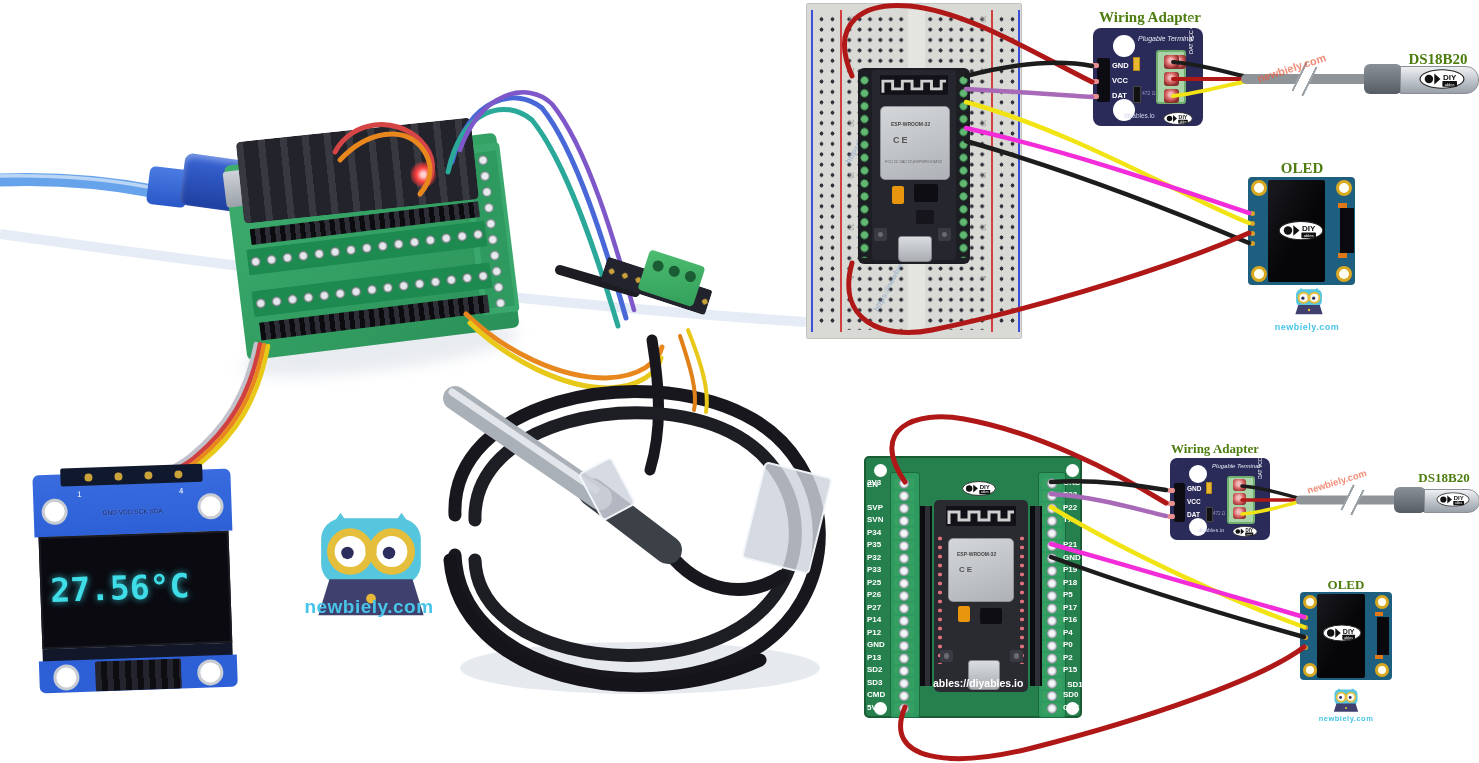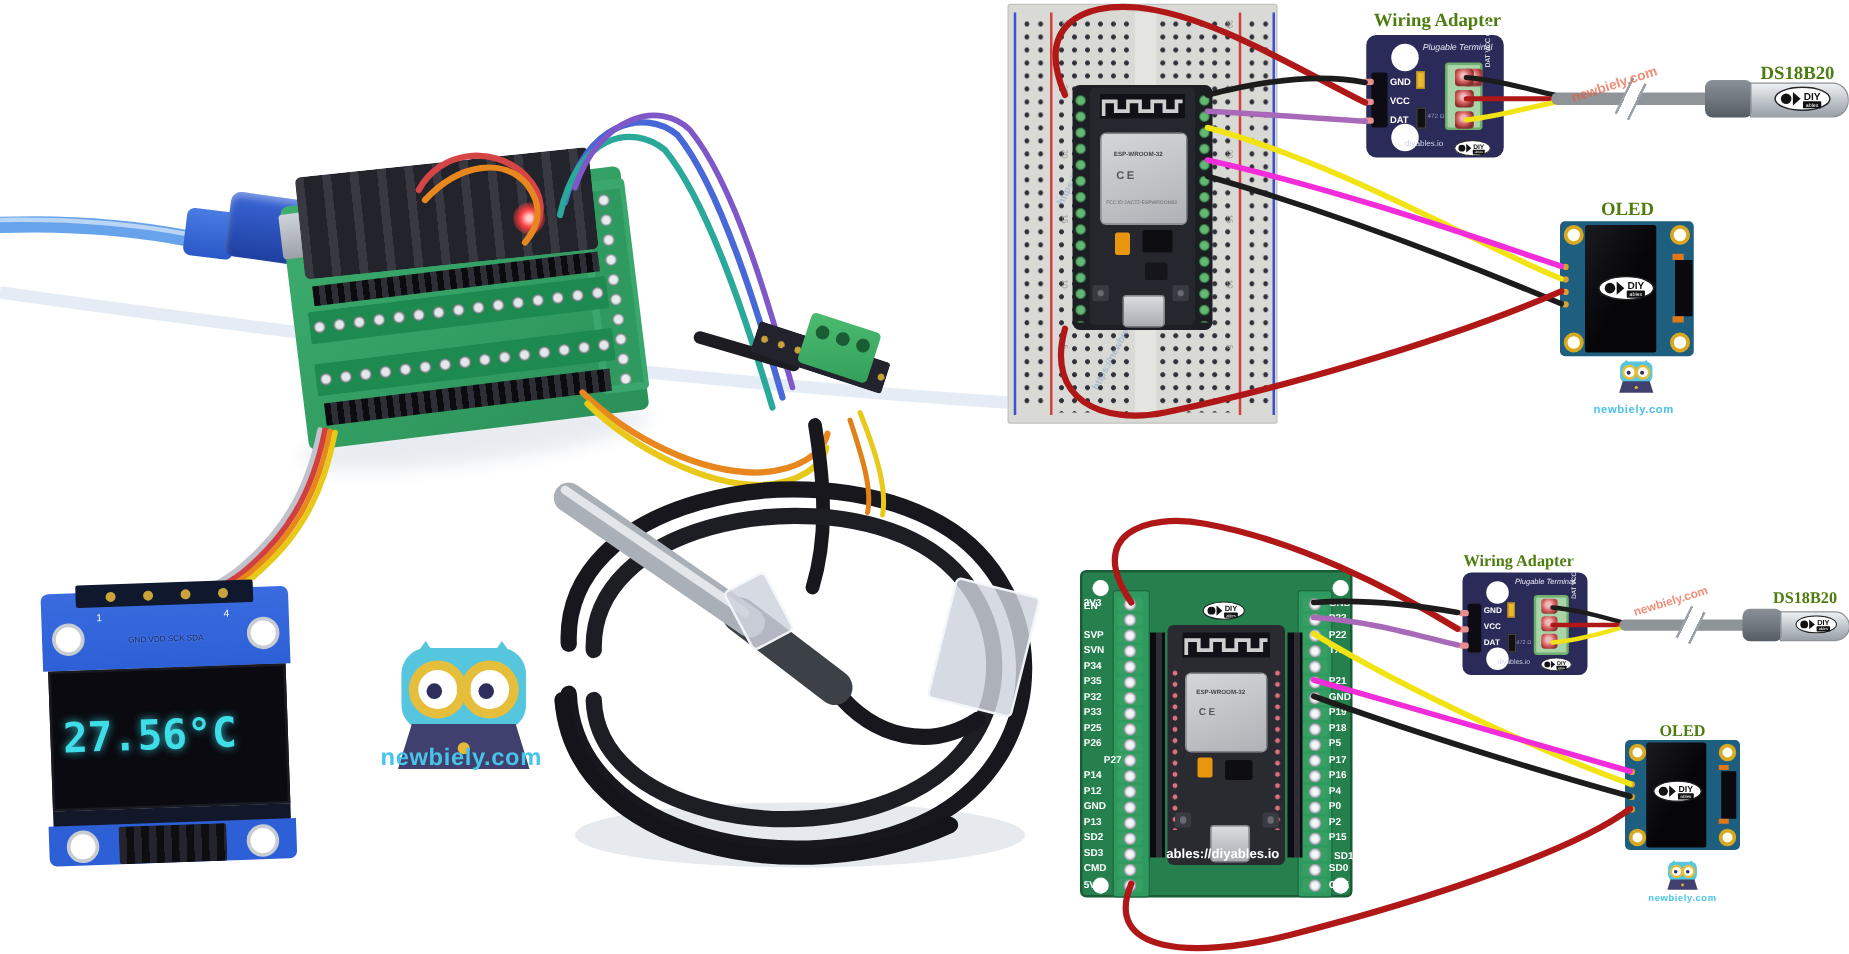--- a/index.html
+++ b/index.html
@@ -351,21 +351,21 @@
       <div class="pl" style="top: 5.5px;">3V3</div>
       <div class="pl" style="top: 8px;">EN</div>
       <div class="pl" style="top: 30.5px;">SVP</div>
       <div class="pl" style="top: 43px;">SVN</div>
       <div class="pl" style="top: 55.5px;">P34</div>
       <div class="pl" style="top: 68px;">P35</div>
       <div class="pl" style="top: 80.5px;">P32</div>
       <div class="pl" style="top: 93px;">P33</div>
       <div class="pl" style="top: 105.5px;">P25</div>
       <div class="pl" style="top: 118px;">P26</div>
-      <div class="pl" style="top: 130.5px; margin-left: 16px;">P27</div>
+      <div class="pl" style="top: 130.5px;">P27</div>
       <div class="pl" style="top: 143px;">P14</div>
       <div class="pl" style="top: 155.5px;">P12</div>
       <div class="pl" style="top: 168px;">GND</div>
       <div class="pl" style="top: 180.5px;">P13</div>
       <div class="pl" style="top: 193px;">SD2</div>
       <div class="pl" style="top: 205.5px;">SD3</div>
       <div class="pl" style="top: 218px;">CMD</div>
       <div class="pl" style="top: 230.5px;">5V</div>
     </div>
   <div class="abs" id="rpins" style="left:1063px;top:472px;width:20px;height:248px;">

